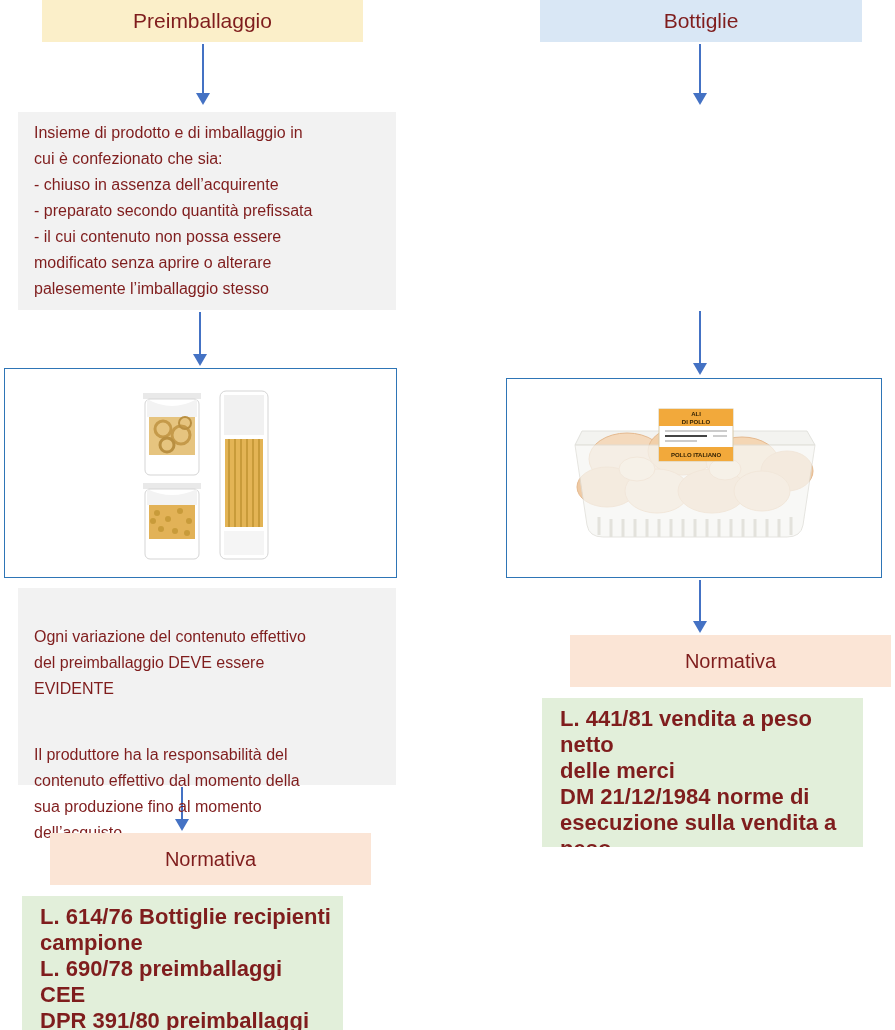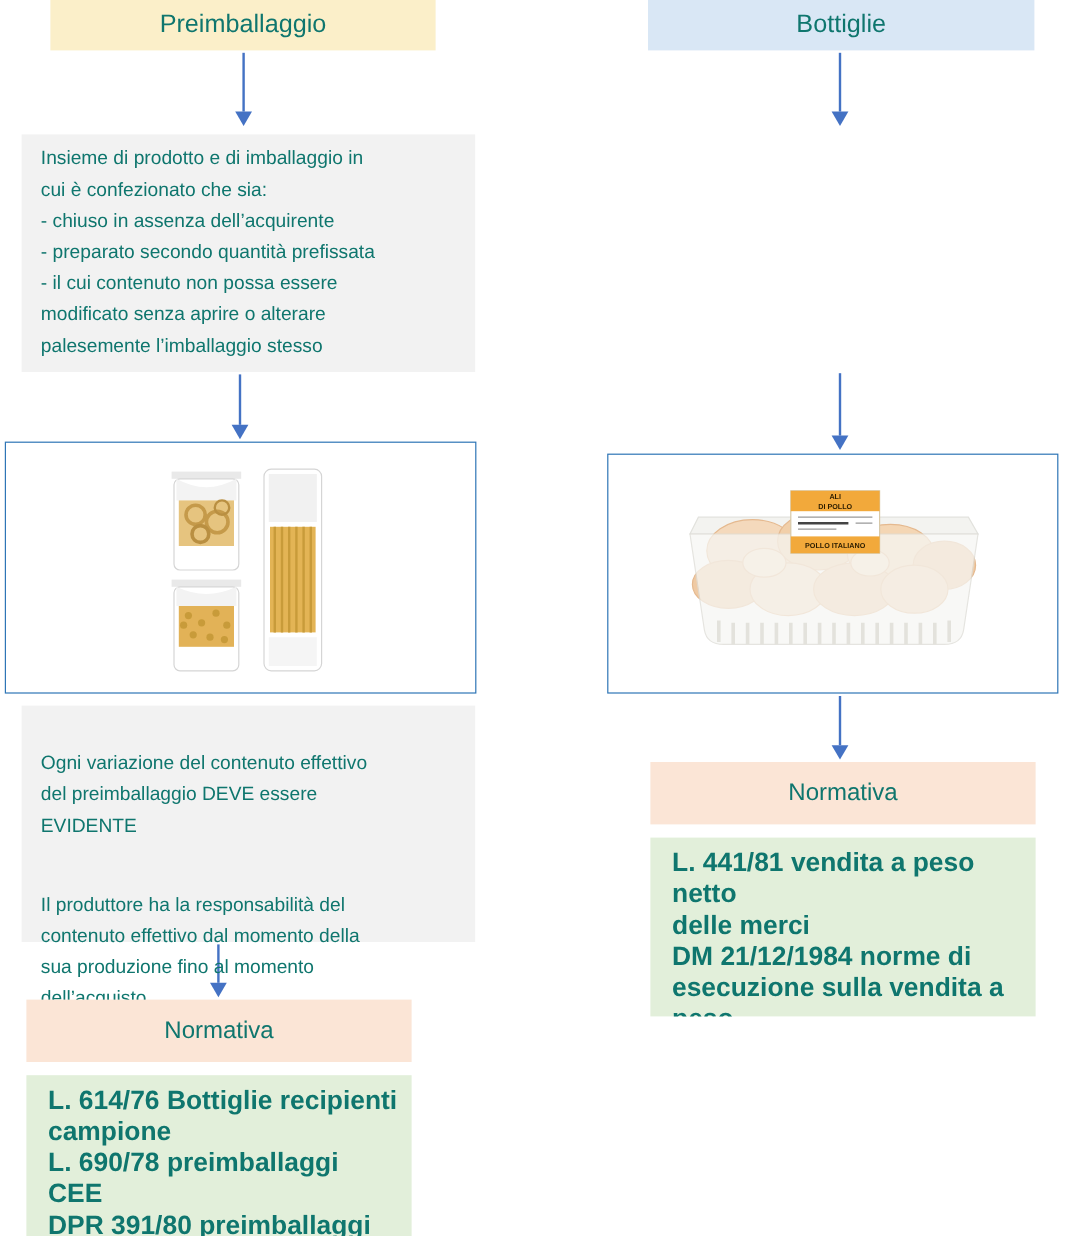--- a/index.html
+++ b/index.html
@@ -2,21 +2,21 @@
 <html><head>
 <meta charset="utf-8">
 <style>
   html,body{margin:0;padding:0;background:#ffffff;}
   #canvas{
     position:relative;
     width:895px;height:1030px;
     overflow:hidden;
     background:#ffffff;
     font-family:"Liberation Sans", sans-serif;
-    color:#0f766e;
+    color:#7f1d1d;
   }
   .hdr{
     position:absolute;height:42px;
     display:flex;align-items:center;justify-content:center;
     font-size:21px;
   }
   .hdr-left{left:42px;top:0;width:321px;background:#fbefc9;}
   .hdr-right{left:540px;top:0;width:322px;background:#d9e7f5;}
   .arrow{position:absolute;width:14px;display:flex;flex-direction:column;align-items:center;}
   .arrow .shaft{width:2px;background:#4472c4;flex:1;}
@@ -29,21 +29,21 @@
   }
   .def-left{left:18px;top:112px;width:378px;height:198px;}
   .def-right{left:495px;top:112px;width:400px;height:197px;}
   .note-left{left:18px;top:588px;width:378px;height:197px;padding-top:10px;}
   .note-left p{margin:0 0 14px 0;white-space:pre-line;}
   .imgbox{position:absolute;background:#ffffff;border:1px solid #2e75b6;box-sizing:border-box;display:flex;align-items:center;justify-content:center;}
   .img-left{left:4px;top:368px;width:393px;height:210px;}
   .img-right{left:506px;top:378px;width:376px;height:200px;}
   .normativa{
     position:absolute;width:321px;height:52px;background:#fbe5d6;
-    display:flex;align-items:center;justify-content:center;font-size:20px;
+    display:flex;align-items:center;justify-content:center;font-size:20px;margin-left:28px;
   }
   .norm-left{left:22px;top:833px;}
   .norm-right{left:542px;top:635px;}
   .lawbox{
     position:absolute;width:321px;background:#e2efda;
     font-size:22px;line-height:26px;padding:8px 10px 8px 18px;
     box-sizing:border-box;white-space:pre-line;overflow:hidden;font-weight:bold;
   }
   .law-left{left:22px;top:896px;height:168px;}
   .law-right{left:542px;top:698px;height:149px;}

